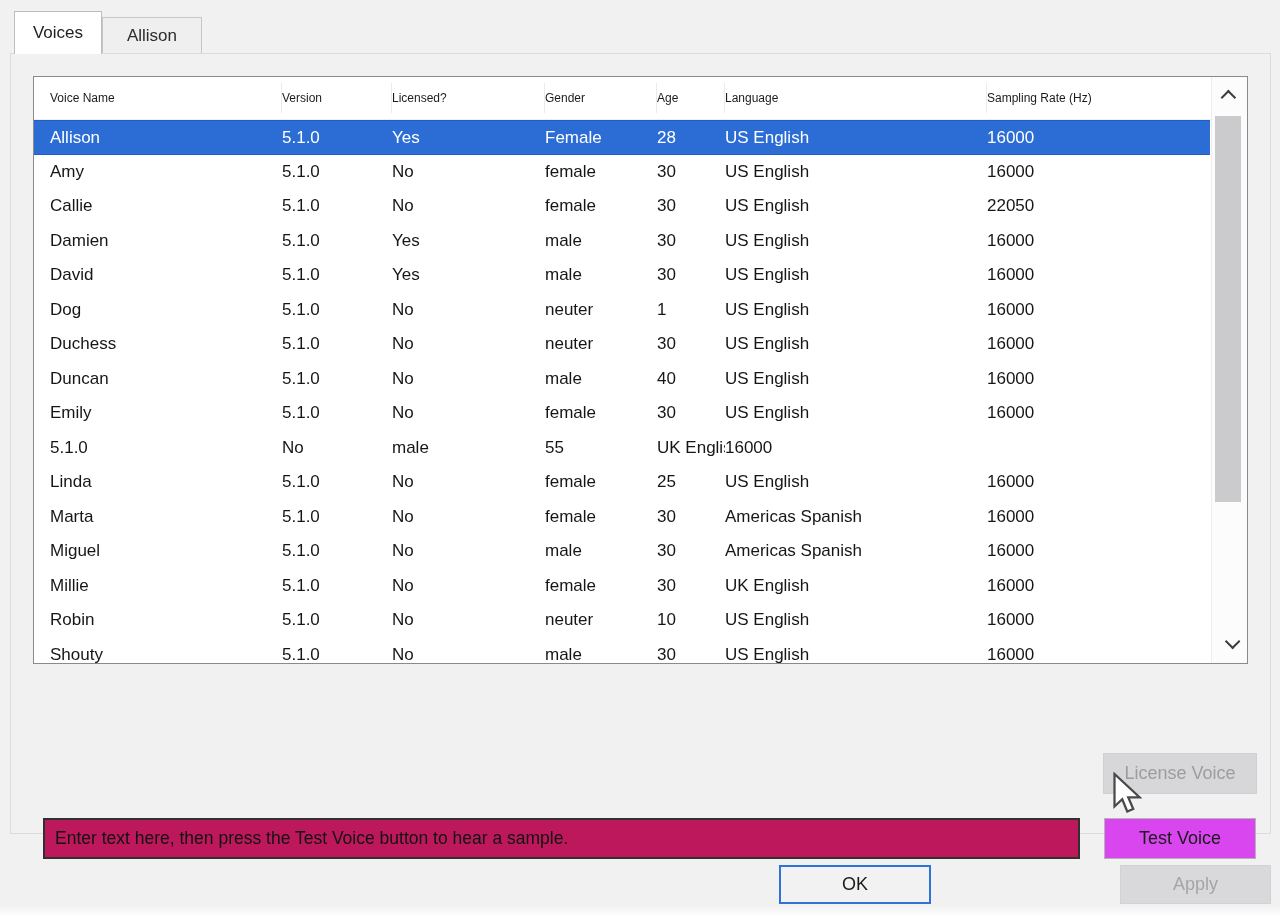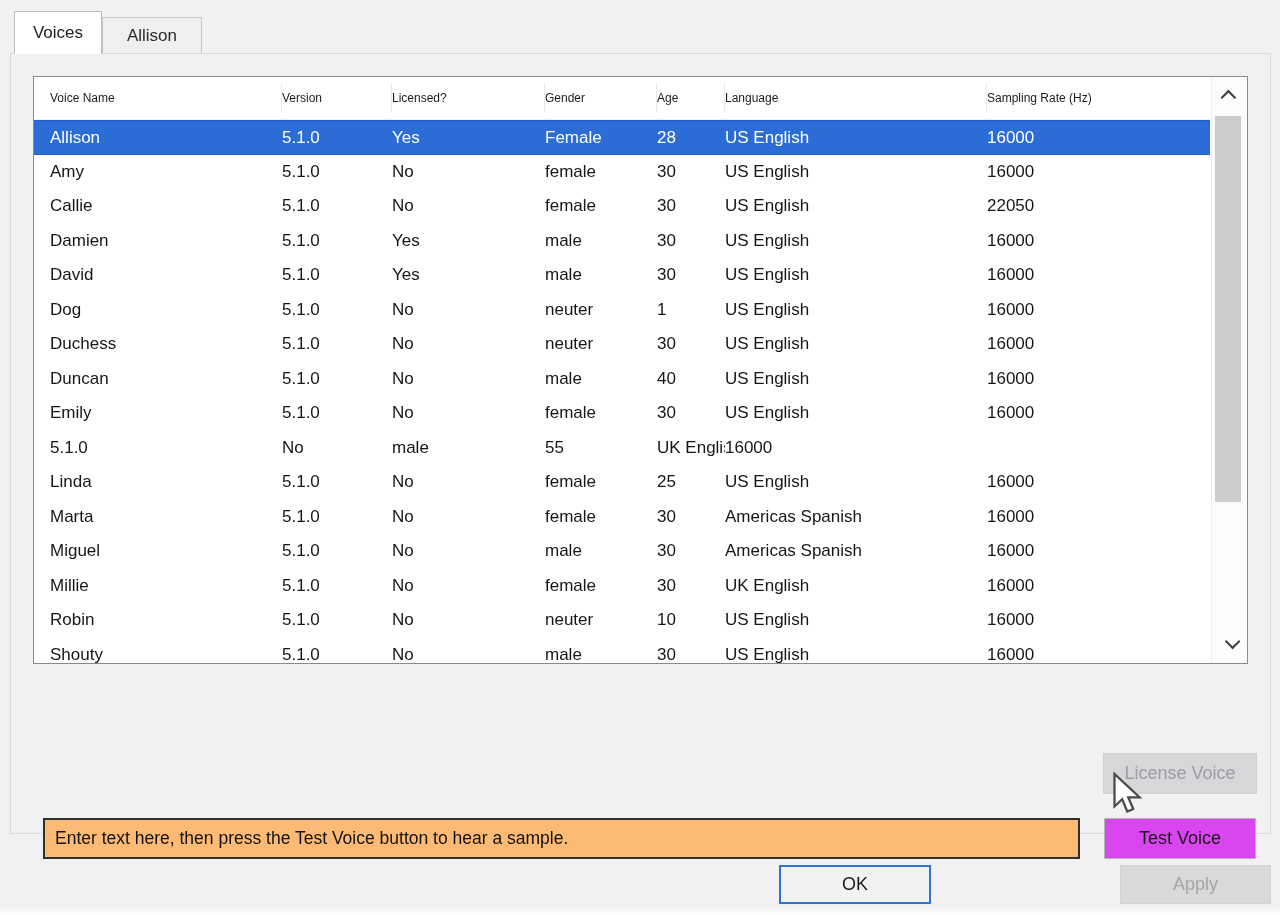--- a/index.html
+++ b/index.html
@@ -54,21 +54,21 @@
   .scroll-thumb { position:absolute; left:3px; right:6px; top:39px; height:386px; background:#cbcacc; }
 
   
   .btn { position:absolute; display:flex; align-items:center; justify-content:center;
          font-size:18px; color:#1a1a1a; cursor:default; }
   .btn-license { left:1092px; top:699px; width:154px; height:41px;
                  background:#d7d6d8; color:#9d9da1; border:1px solid #d0cfd1; }
   .btn-test { left:1093px; top:764px; width:152px; height:41px;
               background:#d946ef; border:1px solid #b5b5b5; }
   .sample-input { position:absolute; left:32px; top:764px; width:1037px; height:41px;
-                  border:2px solid #303030; background:#fdba74; font-family:"Liberation Sans",sans-serif;
+                  border:2px solid #303030; background:#be185d; font-family:"Liberation Sans",sans-serif;
                   font-size:17.5px; color:#121212; padding:0 10px; outline:none; }
   .btn-ok { left:779px; top:865px; width:152px; height:39px; background:#f3f2f3;
             border:2px solid #2f73d8; }
   .btn-cancel { left:950px; top:908px; width:151px; height:39px; background:#f0eff0;
                 border:1px solid #a3a3a3;margin-top:12px; }
   .btn-apply { left:1120px; top:865px; width:151px; height:39px; background:#d9d8da;
                color:#a5a4a6; border:1px solid #d2d1d3; }
 
   .cursor { position:absolute; left:1112px; top:772px; width:30px; height:44px; z-index:9; }
   .bottom-strip { position:absolute; left:0; bottom:0; width:100%; height:10px;

